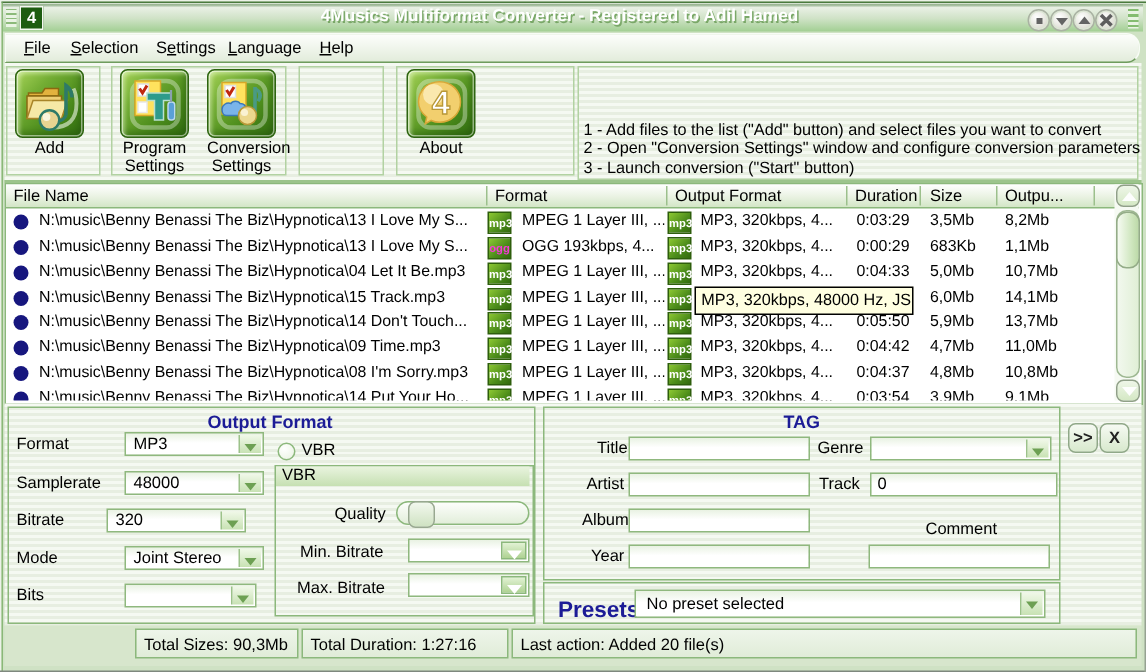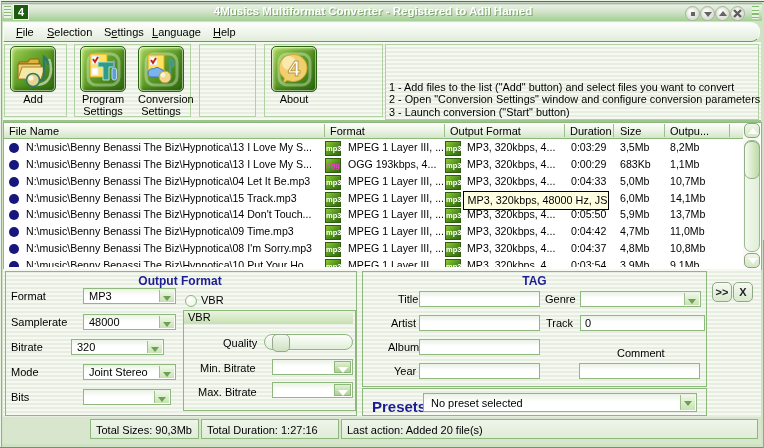--- a/index.html
+++ b/index.html
@@ -220,21 +220,21 @@
         <span class="ficon">mp3</span>
         <span class="ftext">MPEG 1 Layer III, ...</span>
         <span class="oicon">mp3</span>
         <span class="otext">MP3, 320kbps, 4...</span>
         <span class="dur">0:04:37</span>
         <span class="siz">4,8Mb</span>
         <span class="osz">10,8Mb</span>
       </div>
     <div class="row" style="left:0;top:119px;">
         <span class="bullet"></span>
-        <span class="fname">N:\music\Benny Benassi The Biz\Hypnotica\10 Put Your Ho...</span>
+        <span class="fname">N:\music\Benny Benassi The Biz\Hypnotica\14 Put Your Ho...</span>
         <span class="ficon">mp3</span>
         <span class="ftext">MPEG 1 Layer III, ...</span>
         <span class="oicon">mp3</span>
         <span class="otext">MP3, 320kbps, 4...</span>
         <span class="dur">0:03:54</span>
         <span class="siz">3,9Mb</span>
         <span class="osz">9,1Mb</span>
       </div>
   </div>
 

